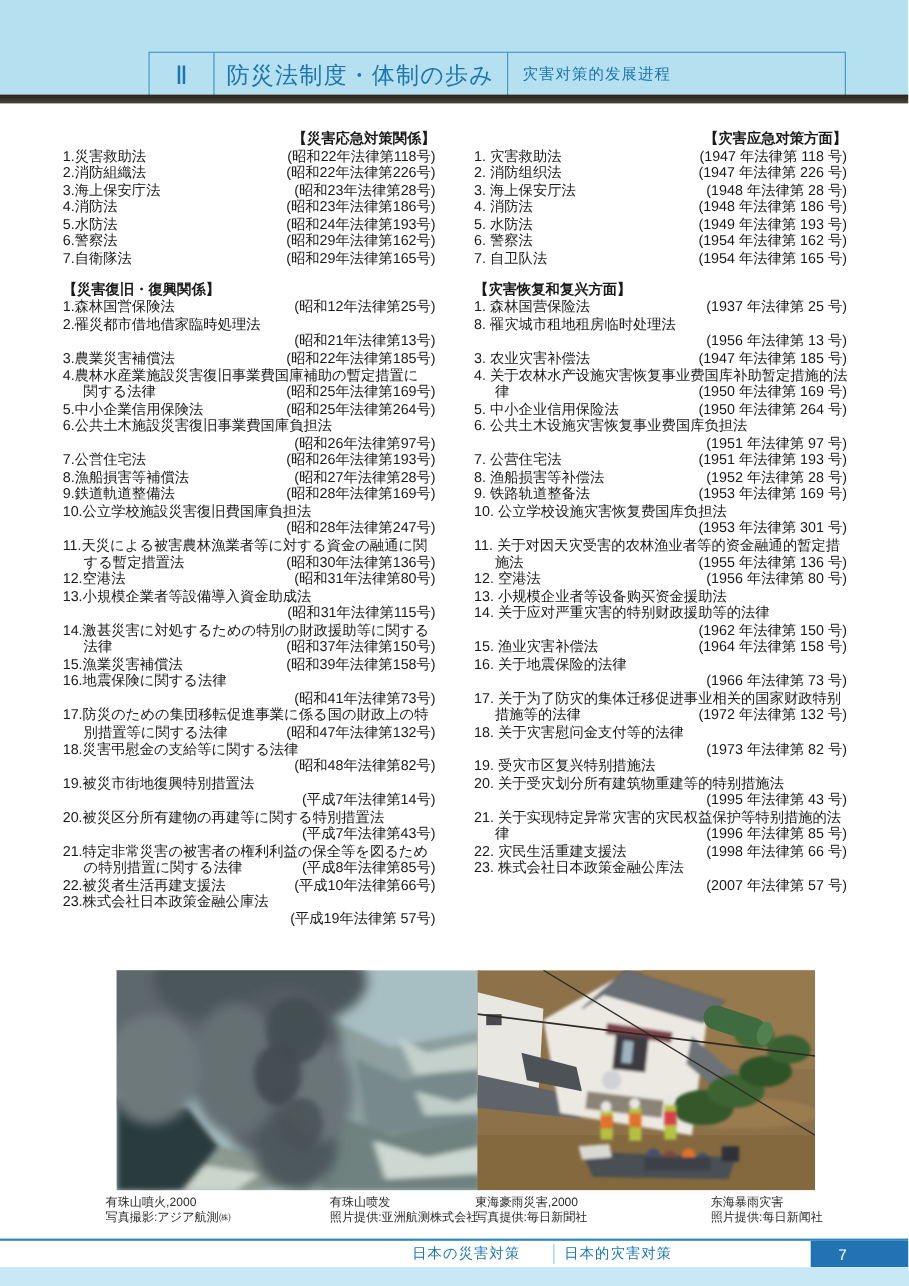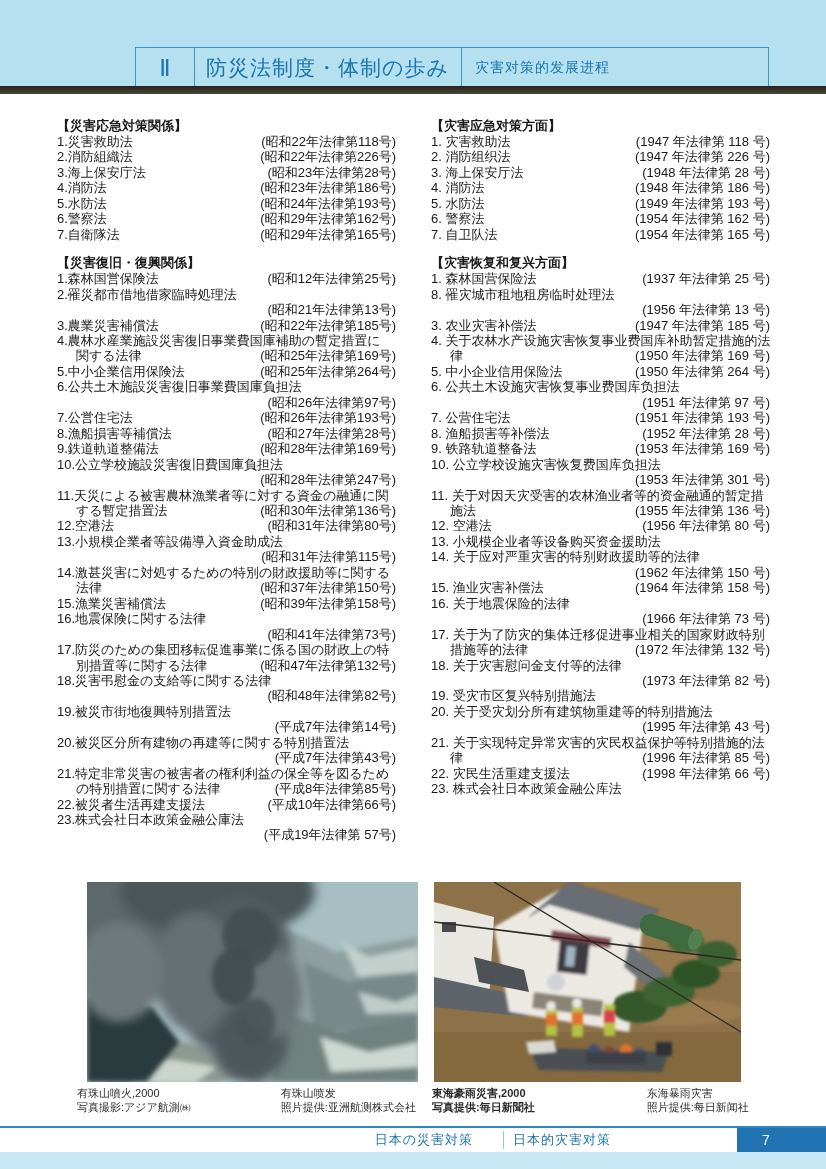--- a/index.html
+++ b/index.html
@@ -18,35 +18,35 @@
   .h-sep{width:1px;align-self:stretch;background:#3f93c0;}
   .h-title{font-size:21px;padding:0 12px 0 11px;letter-spacing:1px;white-space:nowrap;}
   .h-sub{font-size:14px;padding-left:13px;letter-spacing:1px;white-space:nowrap;}
   .dark-rule{position:absolute;left:0;top:86px;width:826px;height:8px;
     background:linear-gradient(#26211a,#4b443a);}
   
   .col{position:absolute;top:118px;width:339px;font-size:13px;}
   .col-left{left:57px;}
   .col-right{left:431px;}
   .sec-heading{font-weight:bold;line-height:16px;margin-top:13px;}
-  .sec-heading:first-child{margin-top:0;}
+  .sec-heading:first-child{margin-top:0;text-align:right;}
   .row{display:flex;line-height:15.45px;white-space:nowrap;}
   .row .lt{white-space:pre;}
   .row .rt{margin-left:auto;white-space:pre;}
   .row.indent .lt{padding-left:19px;}
   
   figure{margin:0;padding:0;position:absolute;top:882px;}
-  .photo-left{left:87px;width:331px;}
+  .photo-left{left:106px;width:331px;}
   .photo-right{left:434px;width:307px;}
   .photo-frame{display:block;width:100%;height:200px;}
   figcaption{display:flex;margin-top:4px;font-size:11px;line-height:14px;color:#2b2b2b;}
   .cap-col{white-space:nowrap;}
   .photo-left .cap-col:first-child{margin-left:-10px;}
   .photo-left .cap-col:last-child{margin-left:90px;}
-  .photo-right .cap-col:first-child{margin-left:-2px;font-weight:bold;}
+  .photo-right .cap-col:first-child{margin-left:-2px;}
   .photo-right .cap-col:last-child{margin-left:112px;}
   
   .footer-bar{
     position:absolute;left:0;top:1126px;width:826px;height:26px;background:#ffffff;
     border-top:2px solid #2e86c0;box-sizing:border-box;
   }
   .f-ja,.f-zh{
     position:absolute;top:0;height:39px;line-height:24px;font-size:13px;color:#1b75ae;letter-spacing:1px;
   }
   .f-ja{right:353px;}
@@ -414,20 +414,24 @@
         <span class="rt">(1996 年法律第 85 号)</span>
       </div>
       <div class="row">
         <span class="lt">22. 灾民生活重建支援法</span>
         <span class="rt">(1998 年法律第 66 号)</span>
       </div>
       <div class="row">
         <span class="lt">23. 株式会社日本政策金融公库法</span>
         <span class="rt"></span>
       </div>
+      <div class="row">
+        <span class="lt"></span>
+        <span class="rt">(2007 年法律第 57 号)</span>
+      </div>
     </div>
 
   <figure class="photo-left">
     <svg class="photo-frame" viewBox="0 0 305 200" preserveAspectRatio="none">
       <defs>
         <filter id="blur1" x="-30%" y="-30%" width="160%" height="160%">
             <feGaussianBlur stdDeviation="5"></feGaussianBlur>
           </filter>
         <filter id="blur2" x="-30%" y="-30%" width="160%" height="160%">
             <feGaussianBlur stdDeviation="2.5"></feGaussianBlur>

